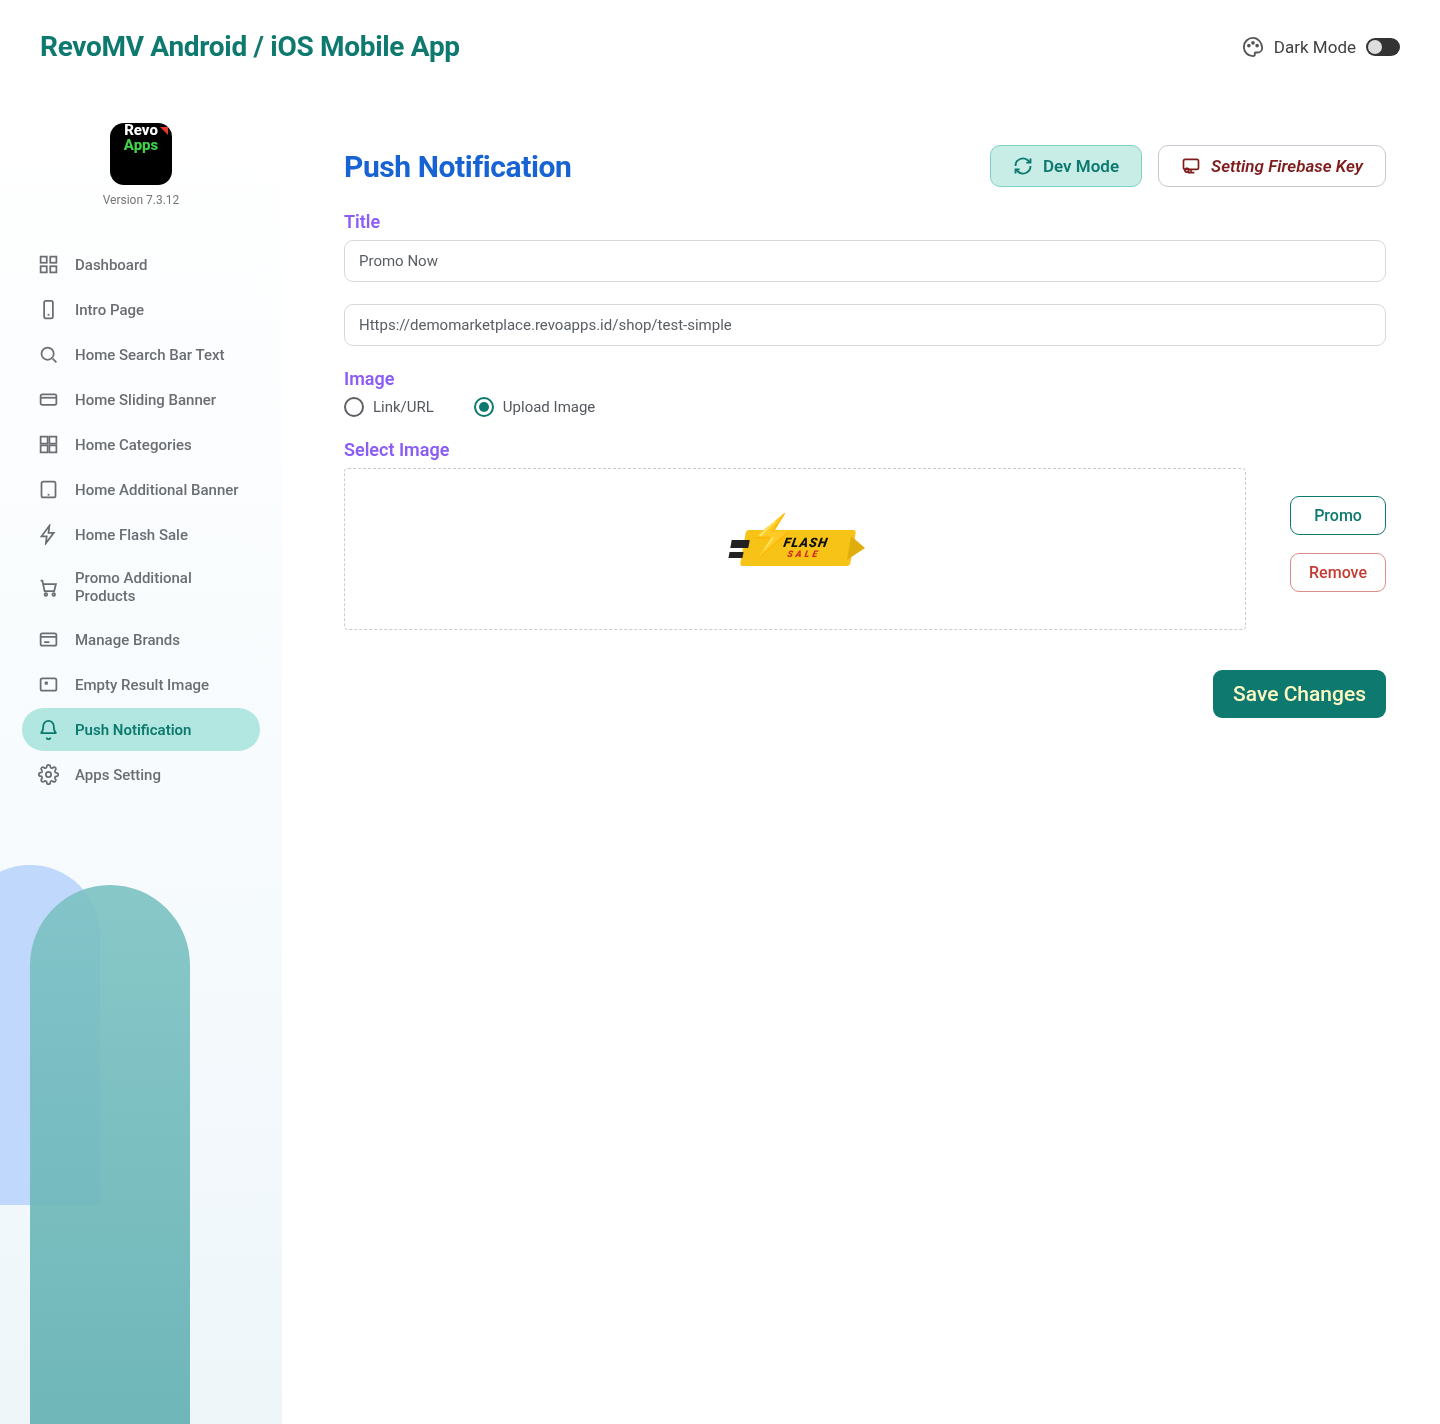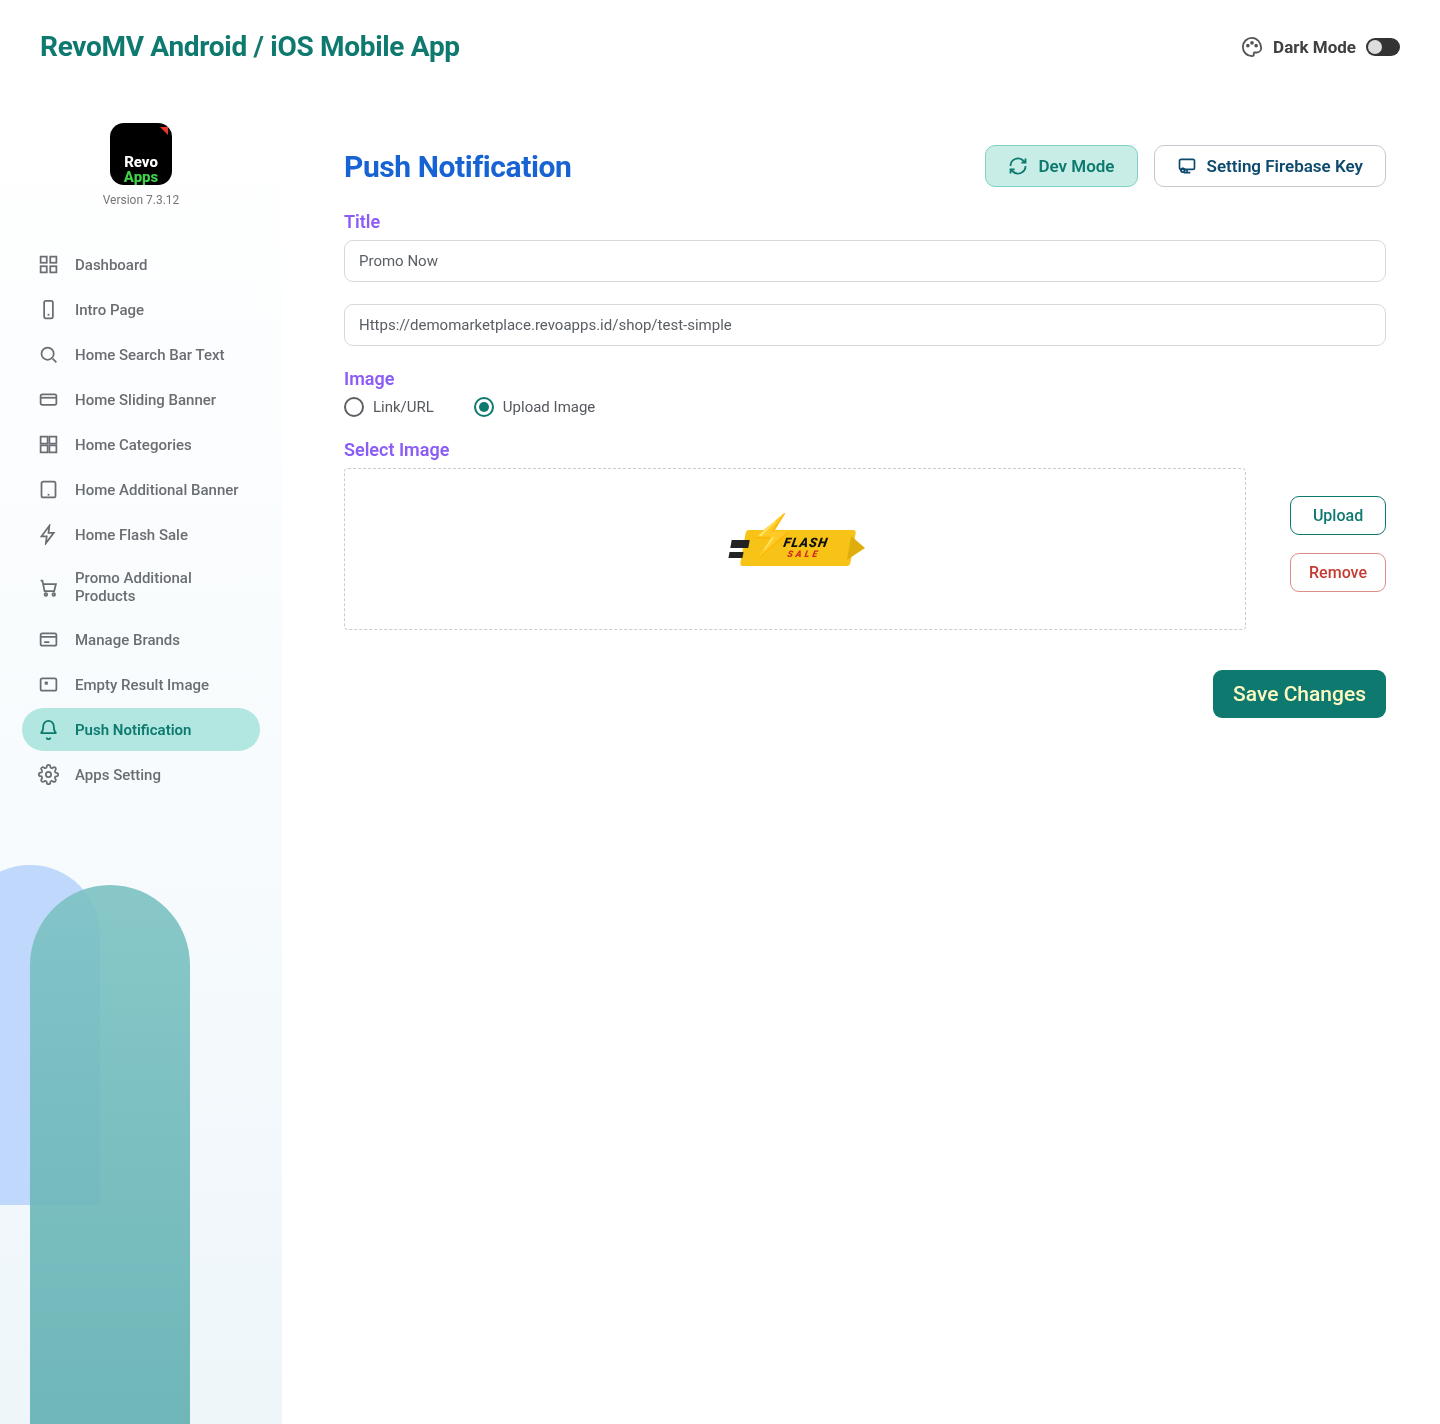--- a/index.html
+++ b/index.html
@@ -3,31 +3,31 @@
 <meta charset="utf-8">
 <style>
   * { box-sizing: border-box; margin: 0; padding: 0; font-family: -apple-system, BlinkMacSystemFont, "Segoe UI", Roboto, sans-serif; }
   body { background: #fff; color: #333; width: 1440px; height: 1424px; overflow: hidden; }
   
   
   .topbar { display: flex; align-items: center; justify-content: space-between; padding: 30px 40px 28px 40px; }
   .app-title { font-size: 28px; font-weight: 700; color: #0e7a6f; letter-spacing: -0.3px; }
   .topbar-right { display: flex; align-items: center; gap: 10px; }
   .palette-icon { width: 22px; height: 22px; color: #555; }
-  .dark-label { font-size: 17px; color: #404040; font-weight: 700; }
+  .dark-label { font-size: 17px; color: #404040; font-weight: 400; }
   .toggle { width: 34px; height: 18px; border-radius: 999px; background: #333; position: relative; cursor: pointer; }
   .toggle .knob { width: 14px; height: 14px; border-radius: 50%; background: #ddd; position: absolute; top: 2px; left: 2px; }
   
   
   .layout { display: flex; height: calc(100% - 90px); }
   
   
   .sidebar { width: 282px; background: linear-gradient(to bottom, #fff 0%, #f7fbfd 55%, #eef6fa 100%); padding-top: 32px; position: relative; overflow: hidden; }
   .sidebar-logo { display: flex; flex-direction: column; align-items: center; margin-bottom: 36px; }
-  .logo-box { width: 62px; height: 62px; background: #000; border-radius: 14px; display: flex; flex-direction: column; align-items: center; justify-content: flex-end; position: relative; }
+  .logo-box { width: 62px; height: 62px; background: #000; border-radius: 14px; display: flex; flex-direction: column; align-items: center; justify-content: flex-start; position: relative; }
   .logo-line1 { color: #fff; font-size: 15px; font-weight: 800; line-height: 1; }
   .logo-line2 { color: #3fd24a; font-size: 15px; font-weight: 800; line-height: 1; }
   .logo-tri { position: absolute; top: 4px; right: 4px; width: 0; height: 0; border-left: 8px solid transparent; border-top: 8px solid #e6342b; }
   .version { font-size: 12px; color: #767676; margin-top: 8px; }
   
   .nav { display: flex; flex-direction: column; padding: 0 22px; gap: 2px; }
   .nav-item { display: flex; align-items: center; gap: 16px; padding: 11px 16px; border-radius: 999px; font-size: 15px; color: #6a6e73; cursor: pointer; font-weight: 500; }
   .nav-item .nav-icon { width: 21px; height: 21px; flex: 0 0 21px; color: #6a6e73; }
   .nav-item.active { background: #b1e7e0; color: #0e7a6f; font-weight: 600; }
   .nav-item.active .nav-icon { color: #0e7a6f; }
@@ -37,21 +37,21 @@
   .blob2 { position: absolute; bottom: 0; left: 70px; width: 160px; height: 580px; background: linear-gradient(180deg, #7cc2c3, #5faeb0); border-radius: 80px 80px 0 0; opacity: .9; }
   
   
   .main { flex: 1; background: #fff; padding: 24px 24px 24px 32px; }
   .card { background: #fff; border-radius: 18px; padding: 30px 30px 40px 30px; min-height: 100%; }
   .card-head { display: flex; align-items: center; justify-content: space-between; margin-bottom: 24px; }
   .card-title { font-size: 30px; font-weight: 700; color: #1763d4; letter-spacing: -0.4px; }
   .head-actions { display: flex; gap: 16px; }
   .btn { display: inline-flex; align-items: center; gap: 10px; padding: 10px 22px; border-radius: 10px; font-size: 17px; font-weight: 600; cursor: pointer; border: 1.5px solid transparent; }
   .btn-dev { background: #c8ede7; color: #0e7a6f; border-color: #7fd1c5; }
-  .btn-outline { background: #fff; color: #0c4a6e; border-color: #c4c9cf; }
+  .btn-outline { background: #fff; color: #7f1d1d; border-color: #c4c9cf; font-style: italic; }
   .btn svg { width: 20px; height: 20px; }
   
   .field { margin-bottom: 22px; }
   .field-label { font-size: 18px; font-weight: 600; color: #8b5cf6; margin-bottom: 8px; display: block; }
   .text-input { width: 100%; border: 1px solid #d5d9de; border-radius: 9px; padding: 11px 14px; font-size: 15px; color: #5a5f65; background: #fff; }
   textarea.text-input { min-height: 150px; resize: none; }
   
   .radio-row { display: flex; gap: 40px; align-items: center; margin-top: 4px; }
   .radio-opt { display: flex; align-items: center; gap: 9px; cursor: pointer; font-size: 15px; color: #55595e; }
   .radio-circle { width: 20px; height: 20px; border: 2px solid #5d6166; border-radius: 50%; display: inline-flex; align-items: center; justify-content: center; }
@@ -261,21 +261,21 @@
                 <span class="flash-text1">FLASH</span>
                 <span class="flash-text2">SALE</span>
                 <span class="flash-arrowhead"></span>
               </div>
               <span class="flash-tail"></span>
               <span class="flash-tail2"></span>
               <span class="flash-bolt">⚡</span>
             </div>
           </div>
           <div class="img-actions">
-            <button class="btn-upload">Upload</button>
+            <button class="btn-upload">Promo</button>
             <button class="btn-remove">Remove</button>
           </div>
         </div>
       </div>
 
       <div class="save-row">
         <button class="btn-save">Save Changes</button>
       </div>
     </div>
   </main>

